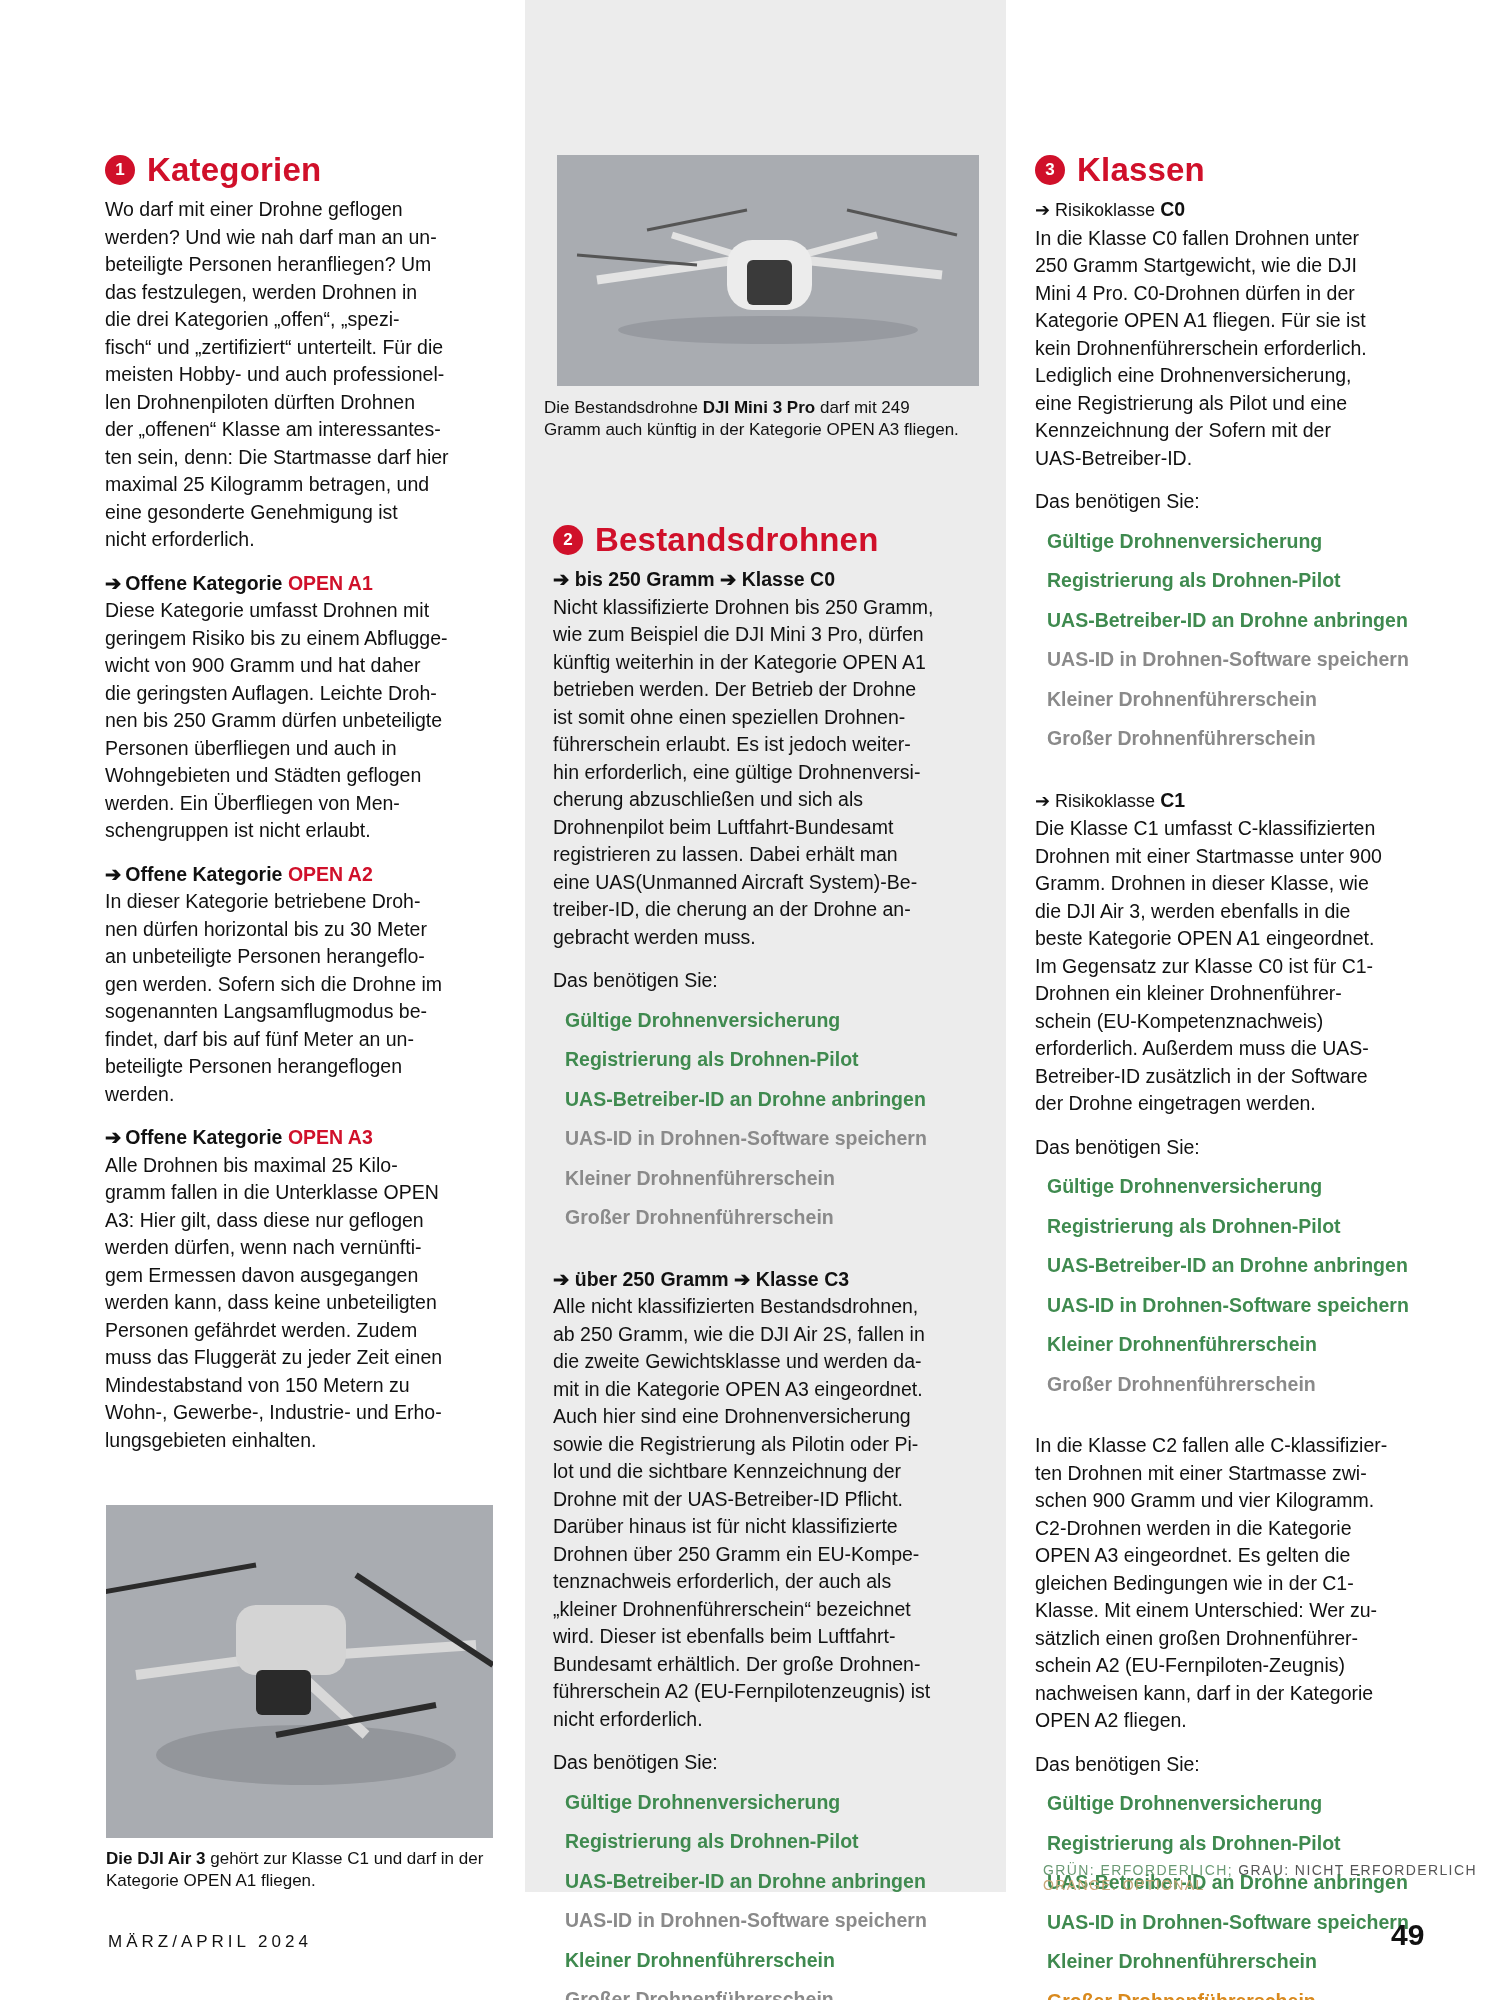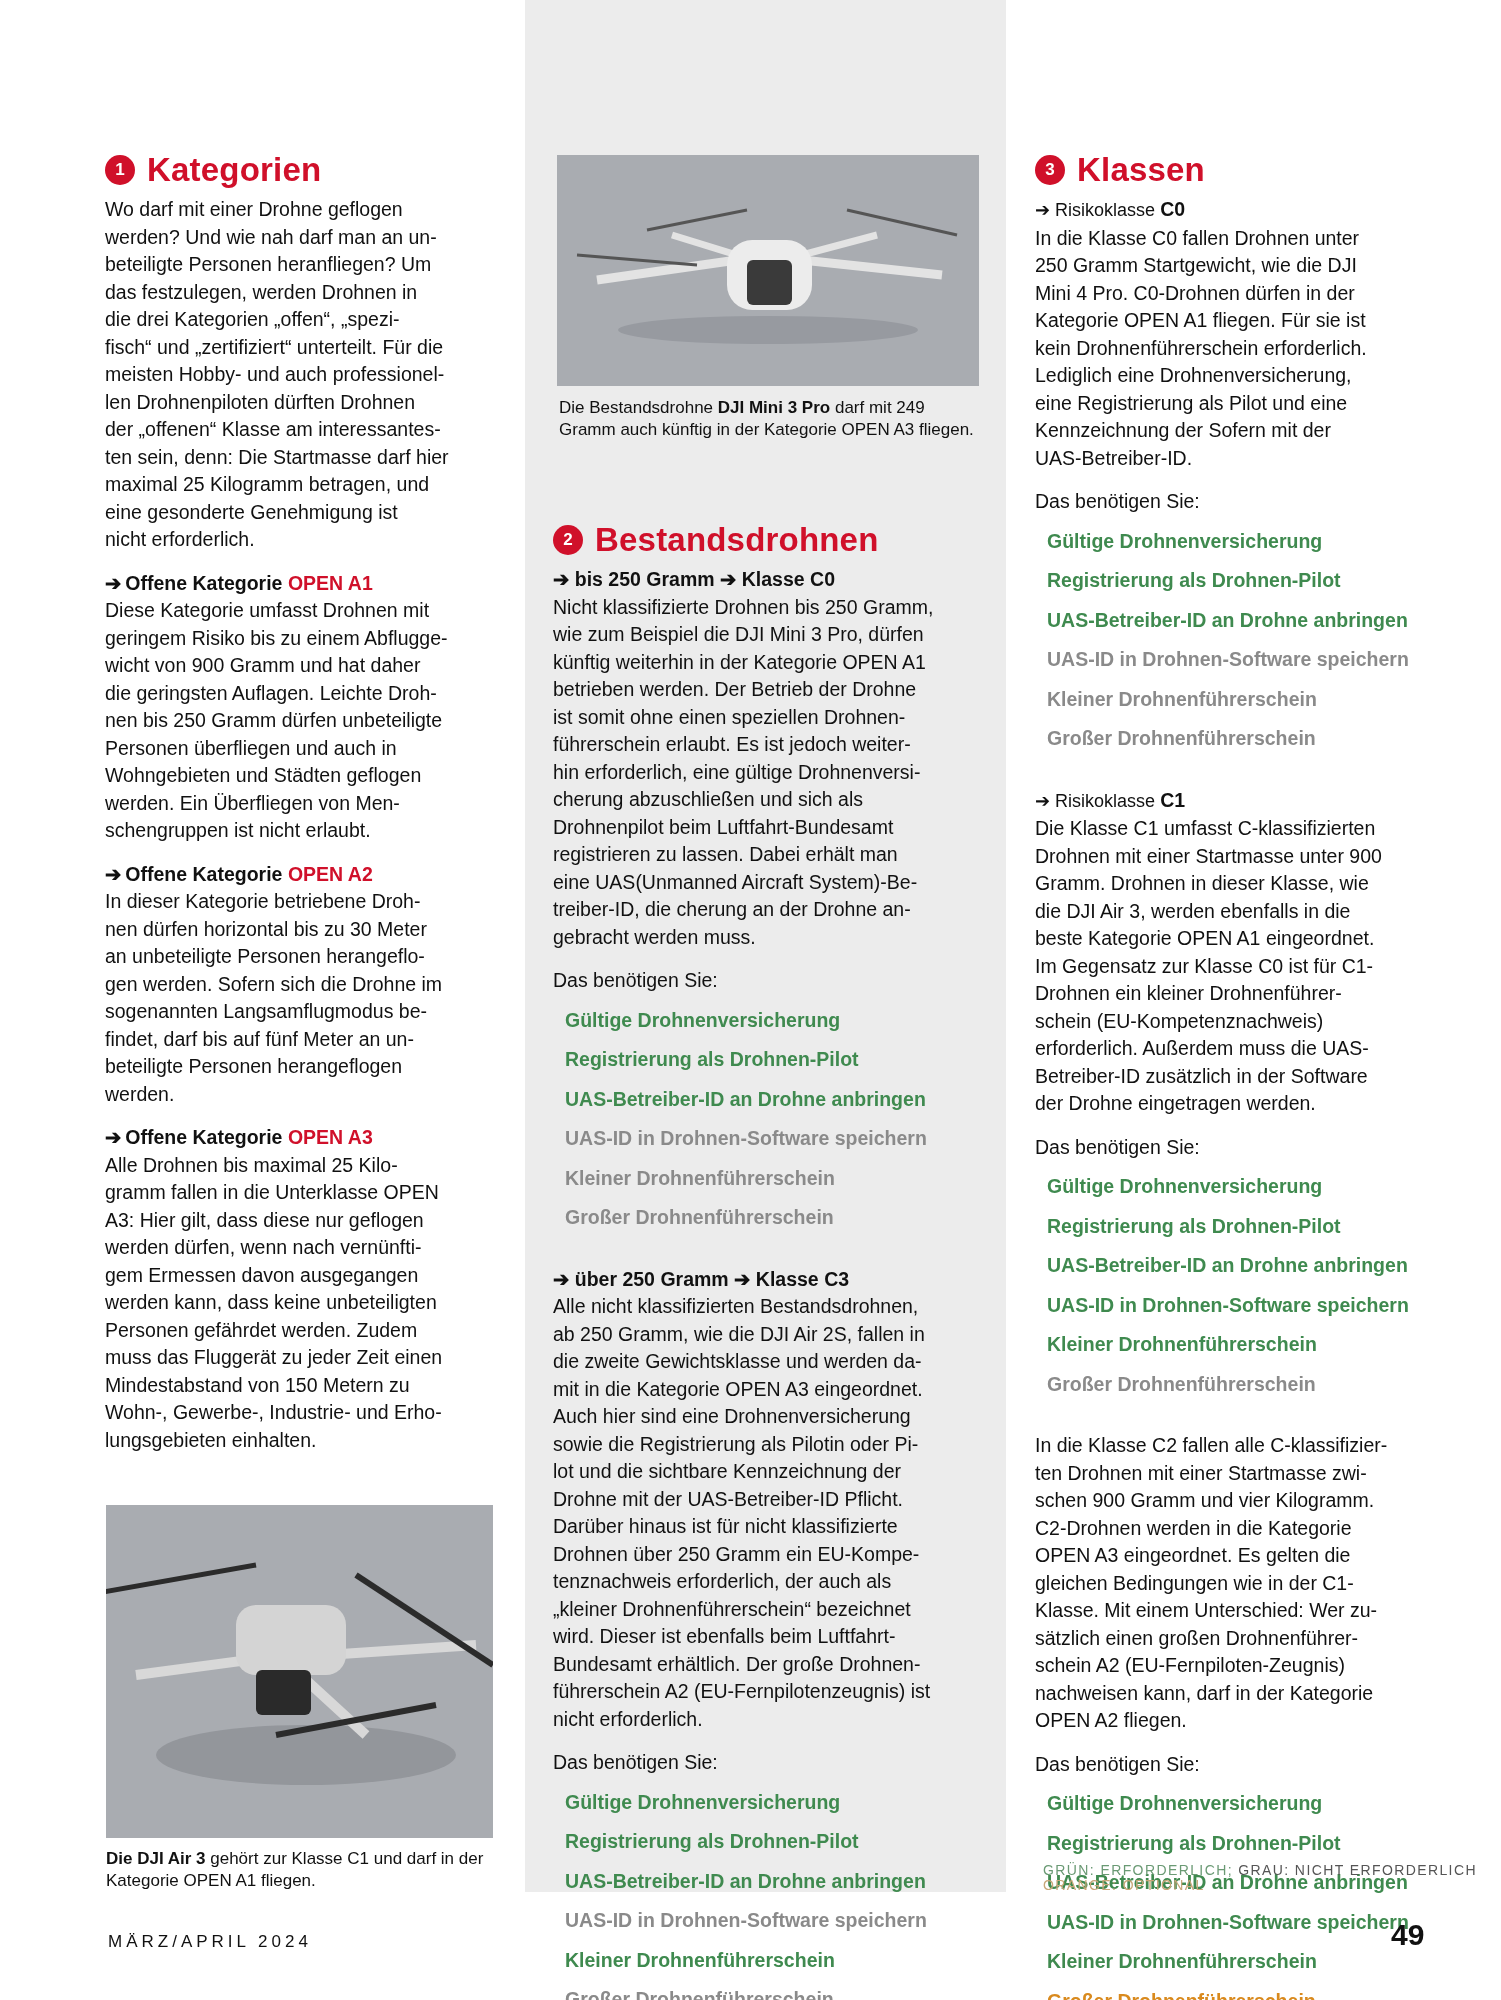--- a/index.html
+++ b/index.html
@@ -22,21 +22,21 @@
   .need{font-size:19.5px;line-height:27.5px;margin:16px 0 0 0;}
   .req{font-size:19.5px;line-height:27.5px;font-weight:bold;margin:12px;}
   .req.green{color:#3f8a4f;}
   .req.gray{color:#8a8a8a;}
   .req.orange{color:#d98a1e;}
   .gap{height:22px;}
   .photo{position:absolute;background:#a9acb1;overflow:hidden;}
   .photo-mid{left:557px;top:155px;width:422px;height:231px;}
   .photo-left{left:106px;top:1505px;width:387px;height:333px;}
   .caption{position:absolute;font-size:17px;line-height:22px;color:#111;}
-  .caption-mid{left:559px;top:397px;width:420px;}
+  .caption-mid{left:544px;top:397px;width:420px;}
   .caption-left{left:106px;top:1848px;width:400px;}
   .legend{position:absolute;left:1043px;top:1863px;font-size:14px;line-height:15px;letter-spacing:1.4px;}
   .legend .g{color:#6a9a74;} .legend .gr{color:#555;} .legend .o{color:#c8a678;}
   .footer-date{position:absolute;left:108px;top:1932px;font-size:17px;letter-spacing:4px;color:#111;}
   .page-num{position:absolute;left:1391px;top:1918px;font-size:30px;font-weight:bold;color:#111;}
 </style>
 </head>
 <body>
 
 <div class="panel"></div>

